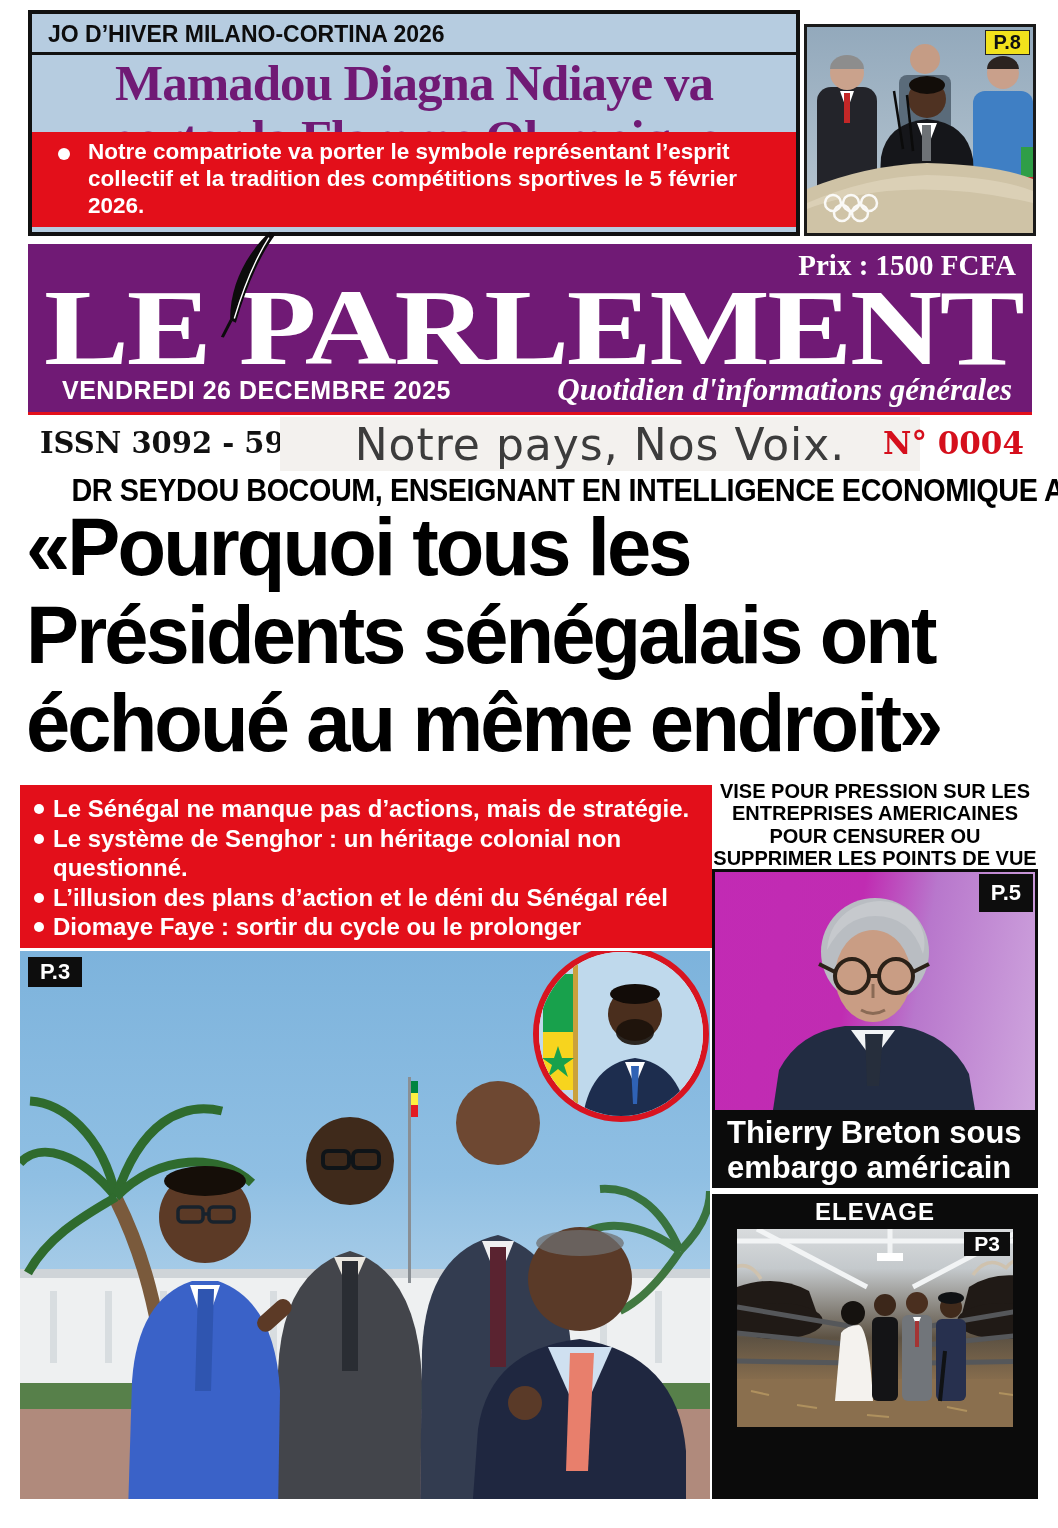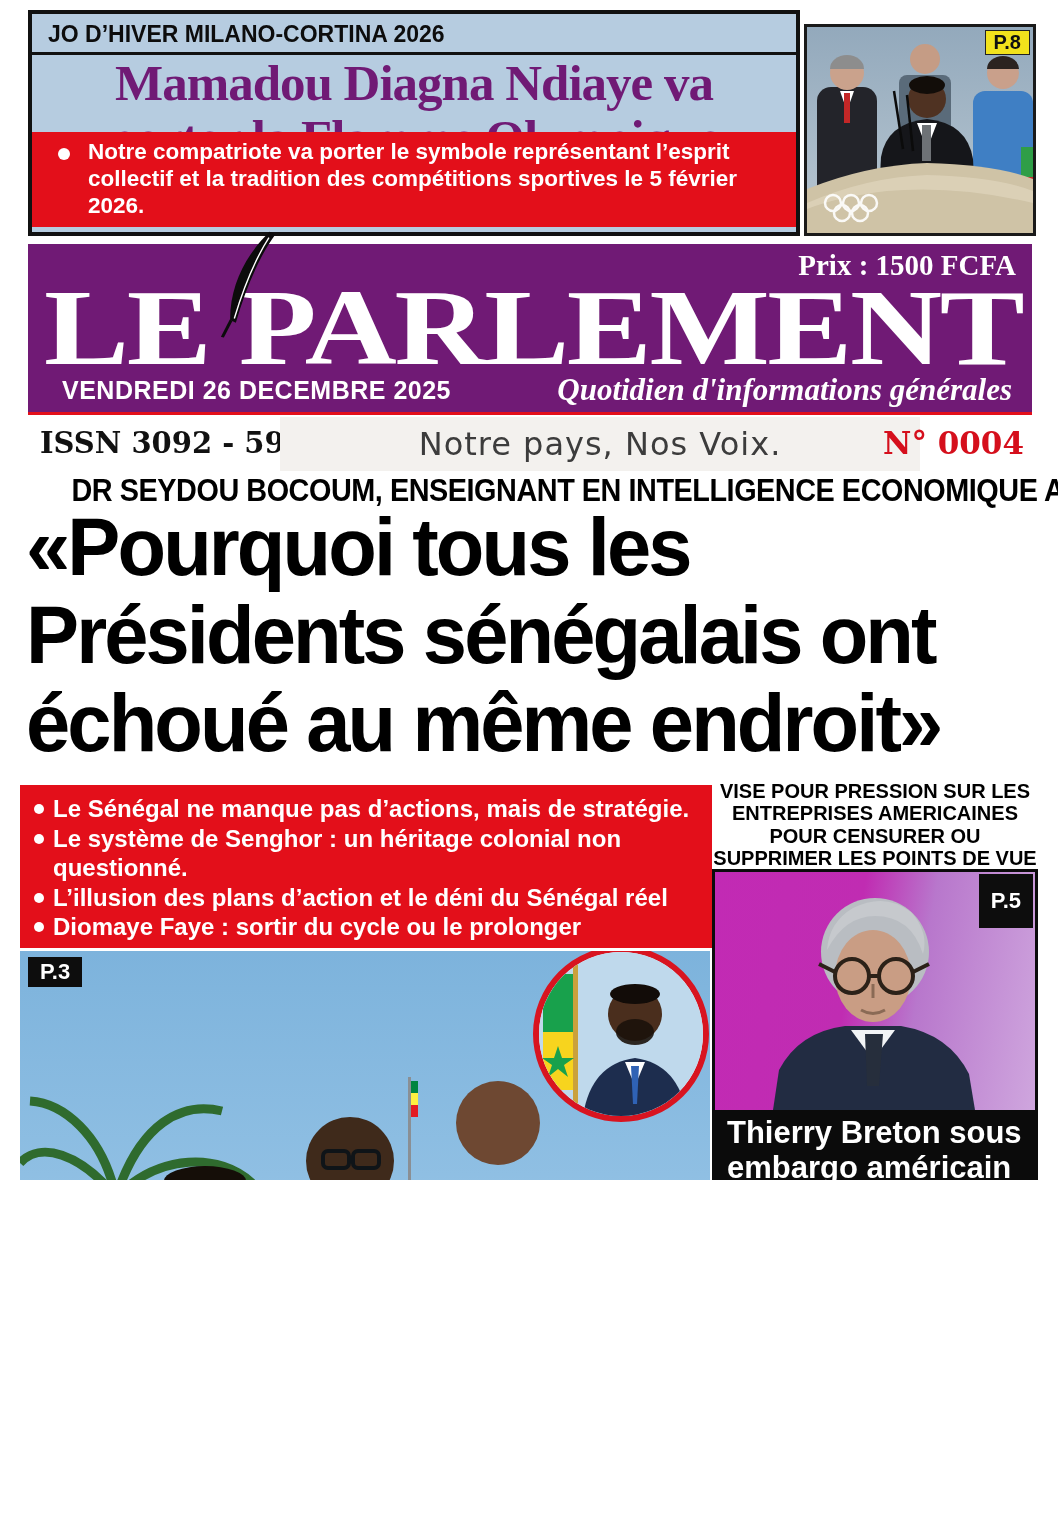--- a/index.html
+++ b/index.html
@@ -1,16 +1,16 @@
 <!DOCTYPE html>
 <html><head>
 <meta charset="utf-8">
 <style>
   html,body{margin:0;padding:0;background:#ffffff;}
-  .page{position:relative;width:1058px;height:1180px;background:#fff;overflow:hidden;
+  .page{position:relative;width:1058px;height:1499px;background:#fff;overflow:hidden;
         font-family:"Liberation Sans", sans-serif;}
 
   
   .banner{position:absolute;left:28px;top:10px;width:772px;height:226px;
           background:#b6cce0;border:4px solid #111;box-sizing:border-box;}
   .banner-kicker{font-weight:bold;font-size:23px;color:#0d0d0d;padding:7px 0 4px 16px;letter-spacing:0;}
   .banner-rule{height:3px;background:#111;}
   .banner-headline{font-family:"Liberation Serif", serif;font-weight:bold;color:#701a75;
           font-size:51px;line-height:1.04;text-align:center;padding-top:2px;letter-spacing:-1px;}
   .banner-strip{position:absolute;left:0;right:0;bottom:5px;background:#e30f1a;color:#fff;
@@ -36,21 +36,21 @@
   .mh-tagline{position:absolute;bottom:4px;right:20px;font-family:"Liberation Serif", serif;
           font-style:italic;font-weight:bold;font-size:31px;}
 
   
   .substrip{position:absolute;left:28px;top:412px;width:1004px;height:58px;background:#fff;
           border-top:3px solid #e30f1a;box-sizing:border-box;}
   .issn{position:absolute;left:12px;top:11px;font-family:"DejaVu Serif", serif;font-weight:bold;
           font-size:29px;color:#111;}
   .motto-wrap{position:absolute;left:252px;top:2px;width:640px;height:54px;background:#f3f1ee;
           display:flex;align-items:center;justify-content:center;}
-  .motto{font-family:"DejaVu Sans", sans-serif;font-weight:normal;font-size:32px;color:#3c3c3c;letter-spacing:1px;}
+  .motto{font-family:"DejaVu Sans", sans-serif;font-weight:normal;font-size:44px;color:#3c3c3c;letter-spacing:1px;}
   .issue{position:absolute;right:8px;top:10px;font-family:"DejaVu Serif", serif;font-weight:bold;
           font-size:31px;color:#d50f1c;}
 
   
   .lead-kicker{position:absolute;left:28px;top:473px;width:1004px;text-align:center;white-space:nowrap;}
   .lead-kicker span{display:inline-block;font-weight:bold;font-size:31px;color:#000;
           letter-spacing:-0.5px;transform:scaleX(0.93);transform-origin:50% 50%;}
   .headline{position:absolute;left:26px;top:503px;width:1012px;}
   .hl-line{white-space:nowrap;}
   .hl-line span{display:inline-block;font-weight:bold;font-size:82px;line-height:88px;color:#000;
@@ -70,21 +70,21 @@
           border:6px solid #d81420;box-shadow:inset 0 0 0 3px #fff;background:#bfd9ec;overflow:hidden;z-index:6;}
   .inset svg{position:absolute;left:0;top:0;}
 
   
   .rc-intro{position:absolute;left:712px;top:780px;width:326px;text-align:center;
           font-weight:bold;font-size:20px;line-height:1.12;color:#000;}
   .story-box{position:absolute;left:712px;width:326px;background:#0b0b0b;box-sizing:border-box;}
   .breton-box{top:869px;height:319px;padding:3px;}
   .breton-photo{position:relative;width:100%;height:238px;overflow:hidden;
           background:linear-gradient(100deg,#c22ab4 0%,#c02cb2 42%,#b877cc 62%,#cfa6de 100%);}
-  .badge-p5{top:2px;right:2px;font-size:22px;padding:14px 12px;margin-left:11px;}
+  .badge-p5{top:2px;right:2px;font-size:22px;padding:6px 12px;margin-left:11px;}
   .photo-caption{color:#fff;font-weight:bold;font-size:31px;line-height:1.12;padding:6px 4px 4px 12px;}
   .elevage-box{top:1194px;height:316px;}
   .elevage-header{color:#fff;text-align:center;font-weight:bold;font-size:24px;letter-spacing:1px;padding:4px 0 3px;}
   .elevage-photo{position:relative;margin:0 25px;height:198px;overflow:hidden;
           background:linear-gradient(180deg,#d8dbdd 0%,#c4c9cc 20%,#5d5243 55%,#8a6f4e 78%,#97795a 100%);}
   .badge-p3b{top:3px;right:3px;font-size:21px;padding:0 10px;}
   .elevage-caption{color:#fff;font-weight:bold;font-size:30px;line-height:1.12;text-align:center;padding-top:9px;}
 
   .bottom-rule{position:absolute;left:20px;top:1513px;width:1018px;height:7px;
           background:linear-gradient(180deg,#8e0b10 0%,#d40d16 45%,#e34248 100%);}

